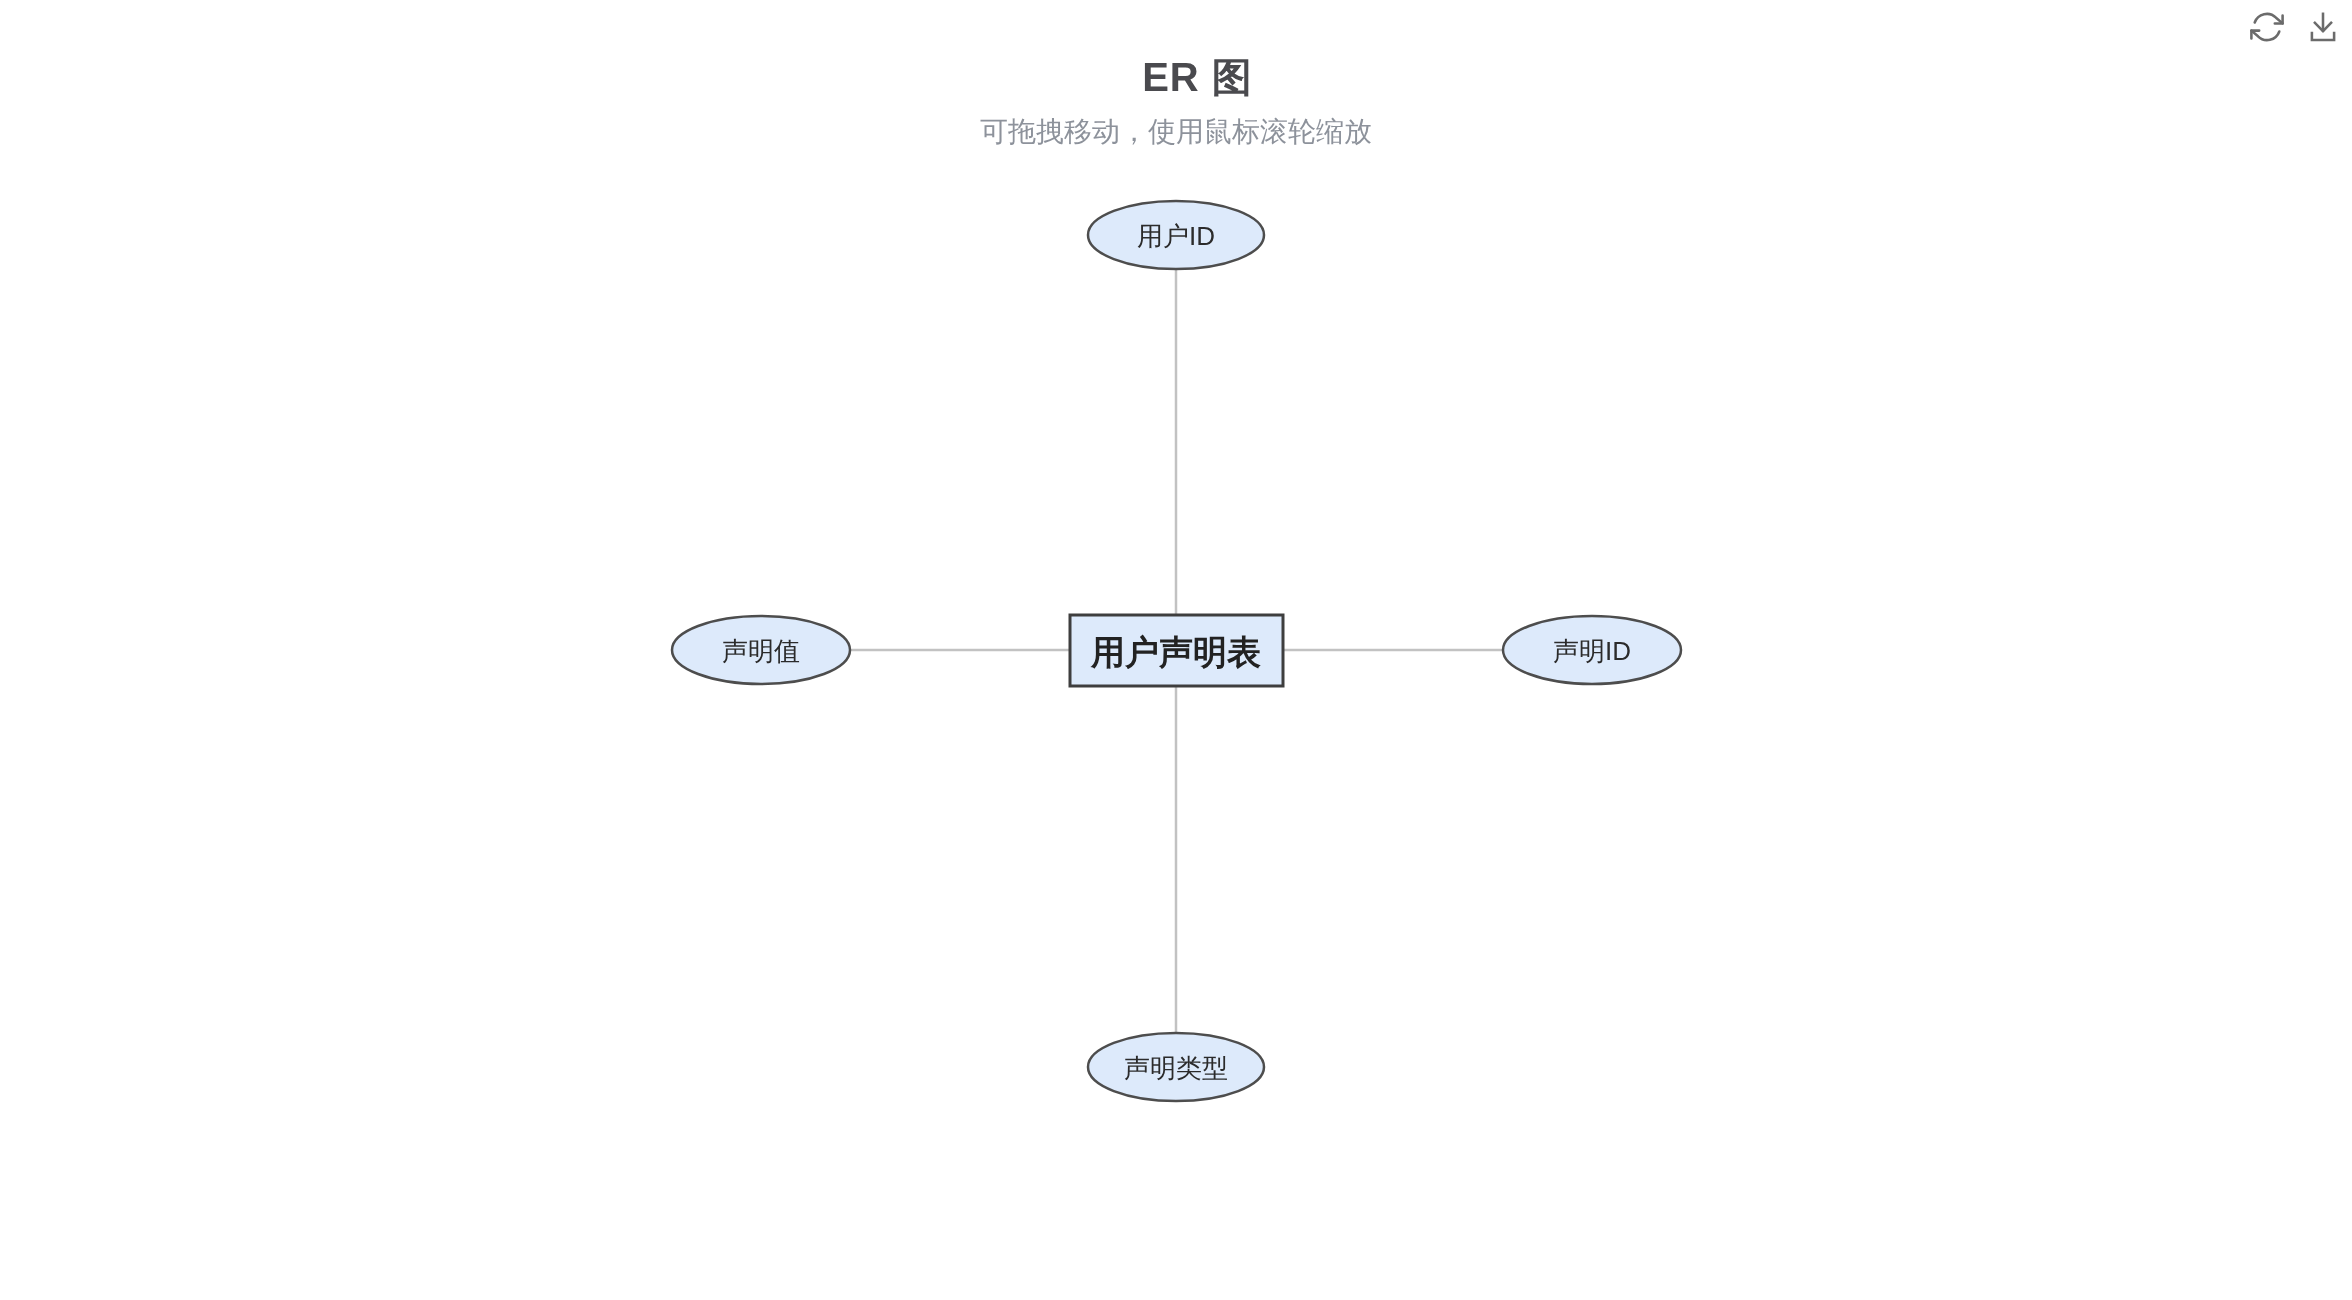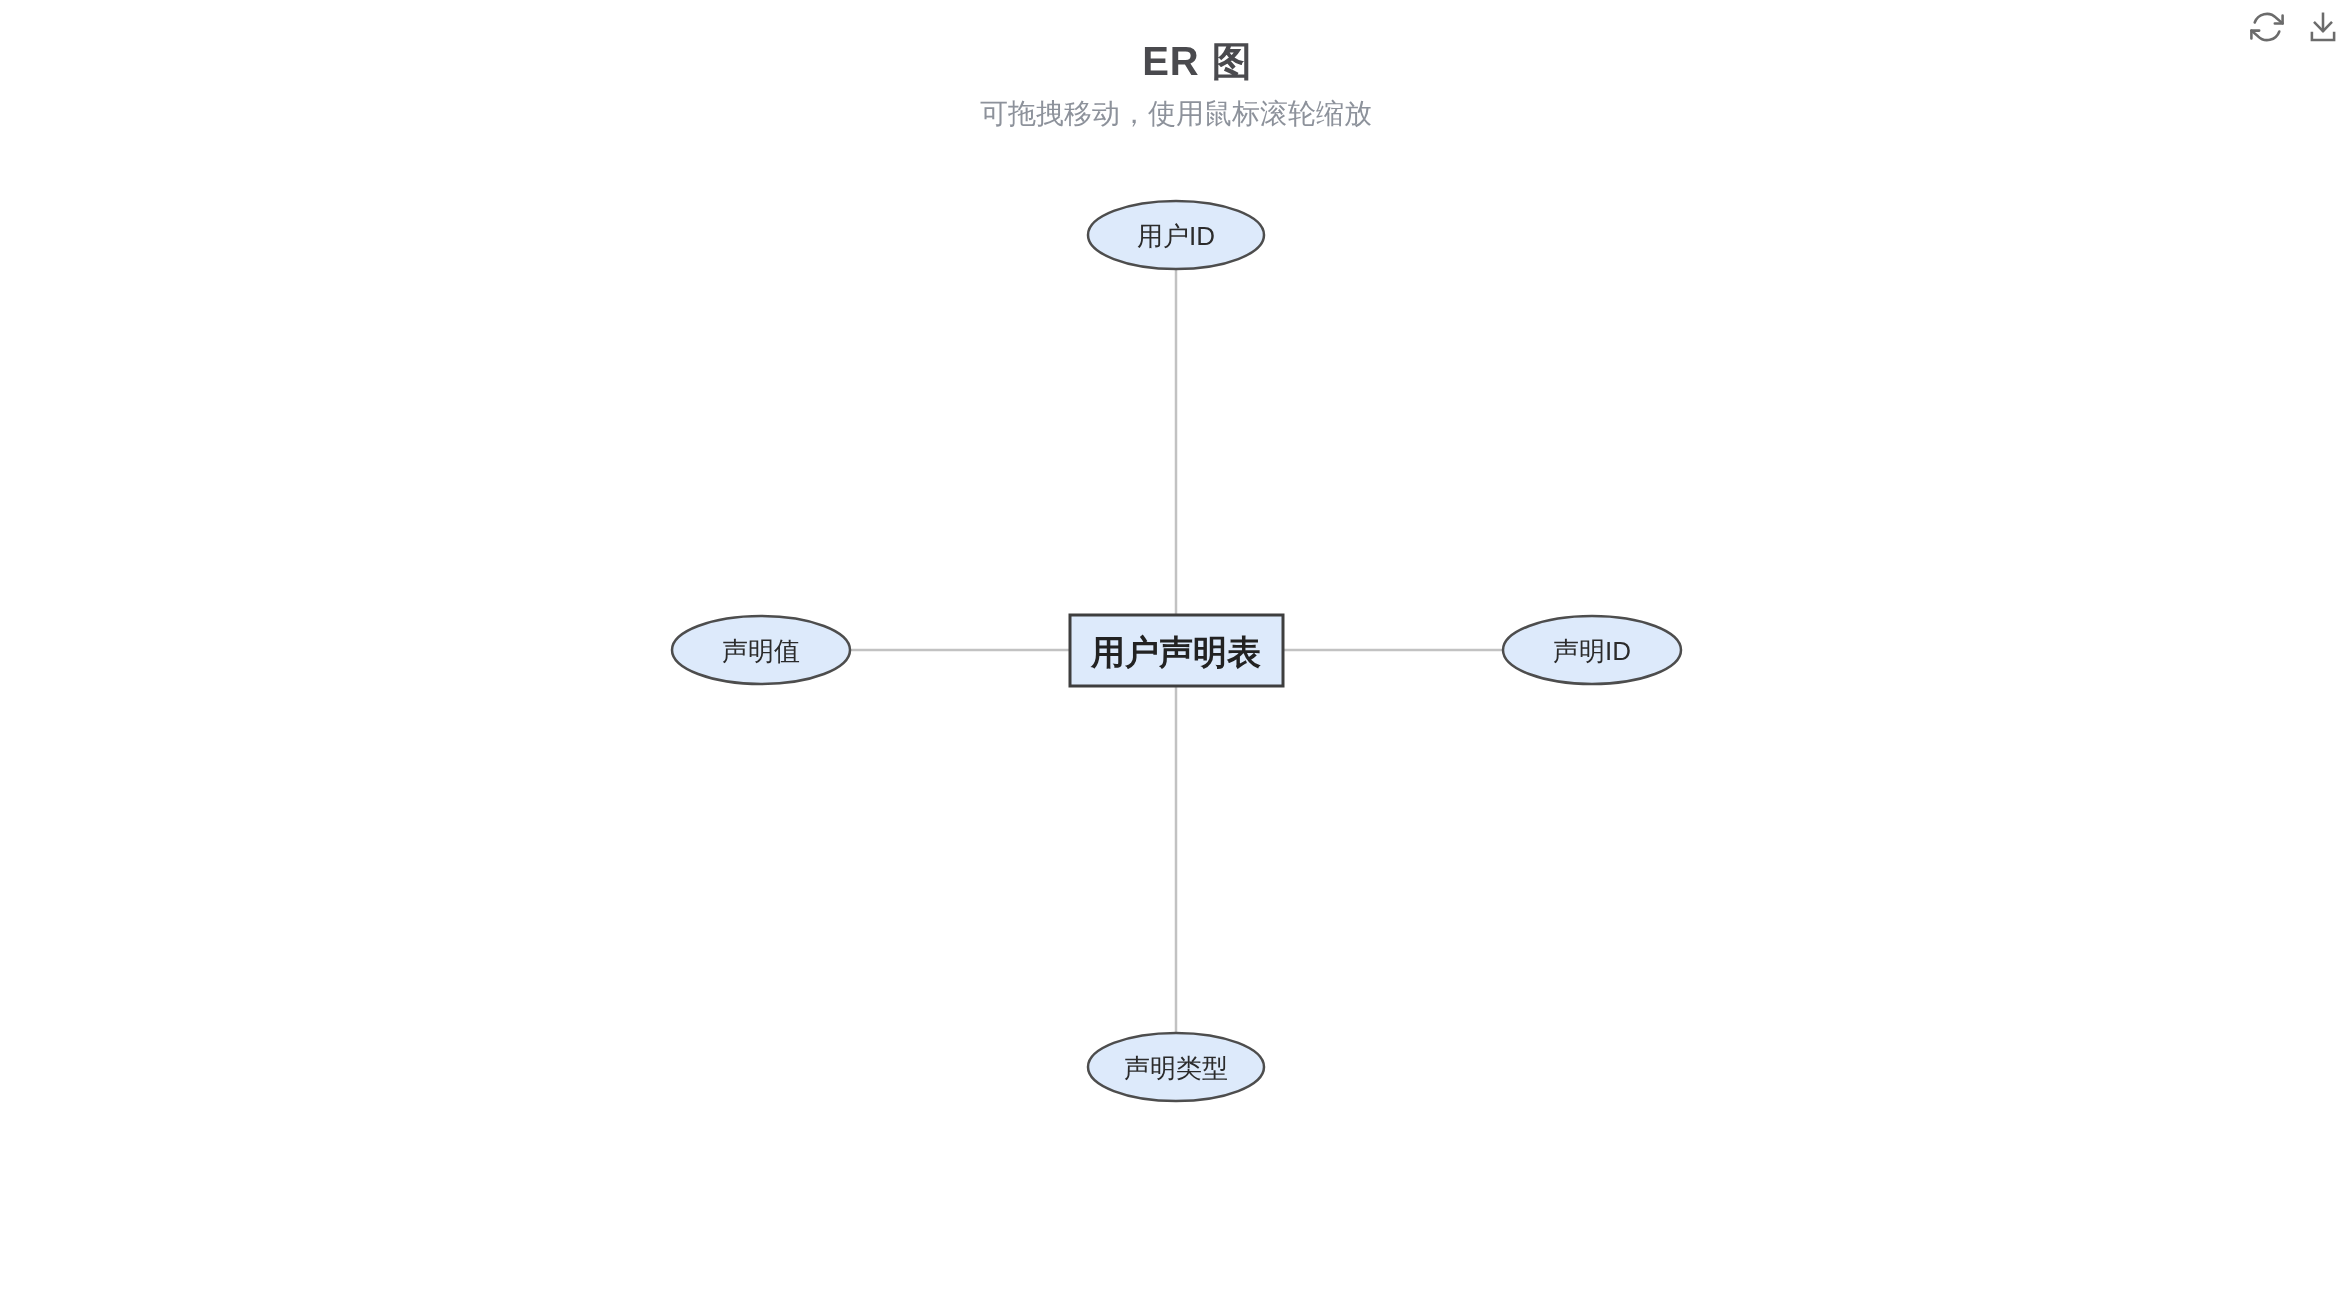--- a/index.html
+++ b/index.html
@@ -17,21 +17,21 @@
   }
   .header {
     position: absolute;
     top: 38px;
     left: 0;
     width: 100%;
     text-align: center;
     pointer-events: none;
   }
   .title {
-    margin: 0;
+    margin: 16px;
     font-size: 40px;
     line-height: 46px;
     font-weight: 700;
     color: #4a4a4e;
     letter-spacing: 1px;
     padding-left: 43px;
   }
   .subtitle {
     margin: 14px 0 0 0;
     font-size: 28px;

